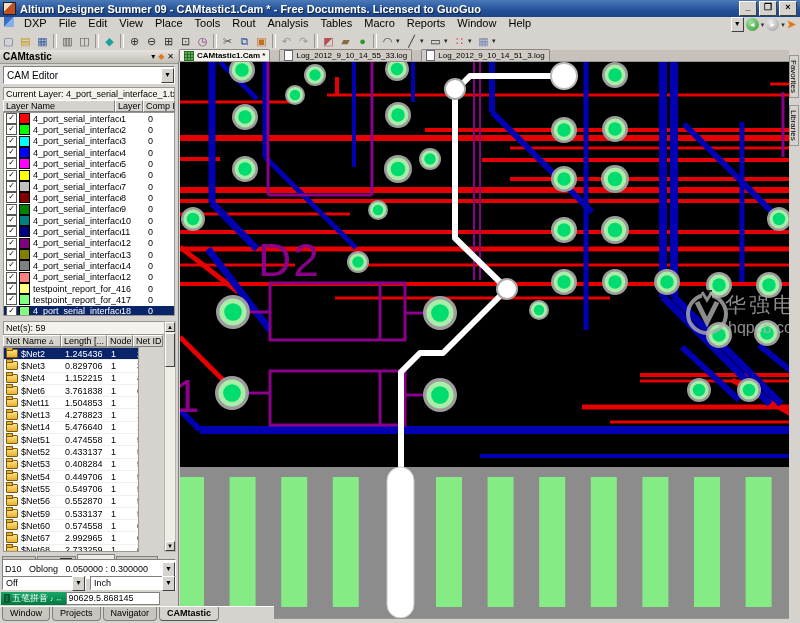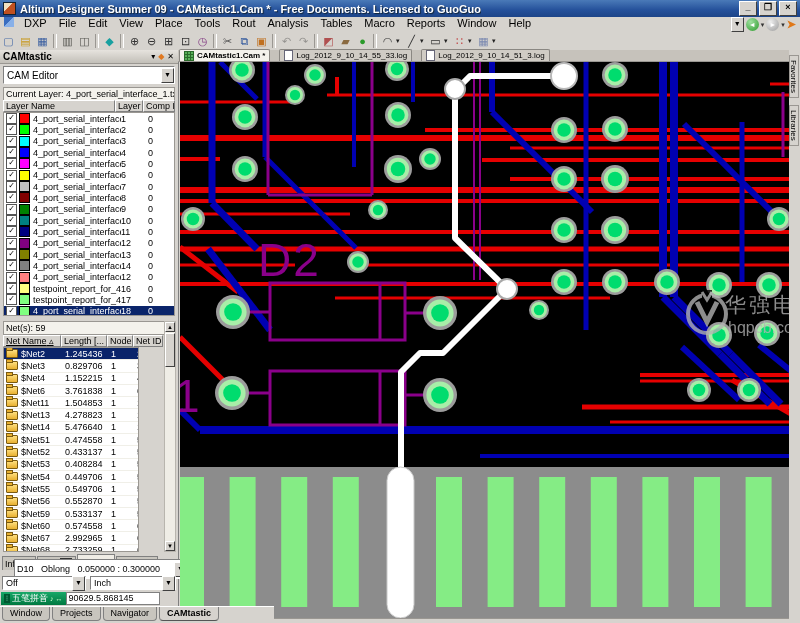--- a/index.html
+++ b/index.html
@@ -65,21 +65,21 @@
   
   #panel-tabs{position:absolute;left:2px;top:505px;width:174px;height:15px;display:flex;align-items:flex-end;}
   .ptab{border:1px solid #808080;border-bottom:none;background:#c8c5be;padding:1px 3px 1px 2px;display:flex;align-items:center;margin-right:1px;height:11px;}
   .ptab.active{background:#efece5;height:13px;font-weight:bold;}
   .ti{width:10px;height:9px;display:inline-block;margin-left:2px;flex:none;}
   .ti-info{background:radial-gradient(circle,#ffe24a 55%,#b08800 56%);border-radius:50%;}
   .ti-disc{background:conic-gradient(#d04040 0 25%,#40a040 0 50%,#4040c0 0 75%,#e0c040 0);border:1px solid #333;}
   .ti-nets{background:linear-gradient(#203060,#203060) 0 1px/10px 2px no-repeat,linear-gradient(#203060,#203060) 0 4px/7px 2px no-repeat,linear-gradient(#203060,#203060) 0 7px/10px 2px no-repeat;}
   .ti-steps{background:radial-gradient(circle at 3px 3px,#2050c0 2.2px,transparent 2.6px),radial-gradient(circle at 7px 6px,#20a050 2.2px,transparent 2.6px);}
   
-  #dcode-row{position:absolute;left:14px;top:509px;width:174px;height:20px;background:#fff;border:1px solid;border-color:#808080 #fff #fff #808080;display:flex;align-items:center;box-sizing:border-box;}
+  #dcode-row{position:absolute;left:2px;top:509px;width:174px;height:20px;background:#fff;border:1px solid;border-color:#808080 #fff #fff #808080;display:flex;align-items:center;box-sizing:border-box;}
   #dcode-row .val{flex:1;white-space:pre;overflow:hidden;padding-left:2px;}
   .half-combo{position:absolute;top:526px;height:14px;background:#fff;border:1px solid;border-color:#808080 #fff #fff #808080;display:flex;align-items:center;box-sizing:border-box;}
   .half-combo .val{flex:1;padding-left:3px;}
   
   #ime-bar{position:absolute;left:1px;top:542px;height:13px;display:flex;align-items:center;}
   #ime-chip{height:13px;background:linear-gradient(#18a868,#007840);color:#fff;display:flex;align-items:center;font-size:9px;padding:0 3px;gap:2px;}
   #ime-grip{width:6px;height:9px;background:#005830;color:#9fd;font-size:6px;line-height:9px;text-align:center;}
   .ime-mini{font-size:7px;color:#cfc;}
   #coord-box{width:88px;height:11px;background:#fff;border:1px solid #808080;font-size:9px;line-height:11px;padding:0 2px;overflow:hidden;white-space:nowrap;}
   
@@ -324,21 +324,21 @@
           <span class="chk">✓</span>
           <span class="swatch" style="background: rgb(128, 255, 128);"></span>
           <span class="lname">4_port_serial_interface_</span>
           <span class="lno">18</span>
           <span class="lflag">0</span>
         </div>
       </div>
 
     <div id="nets-count">Net(s): 59</div>
     <div id="nets-head">
-      <span class="hcell" style="width:58px;text-decoration:underline;"><span>Net Name</span> <span>▵</span></span>
+      <span class="hcell" style="width:58px;"><span>Net Name</span> <span>▵</span></span>
       <span class="hcell" style="width:46px;">Length [...</span>
       <span class="hcell" style="width:26px;">Node ...</span>
       <span class="hcell" style="width:30px;">Net ID</span>
     </div>
     <div id="net-rows">
         <div class="nrow sel">
           <span class="folder"></span>
           <span class="nname">$Net2</span>
           <span class="nlen">1.245436</span>
           <span class="nnode">1</span>

